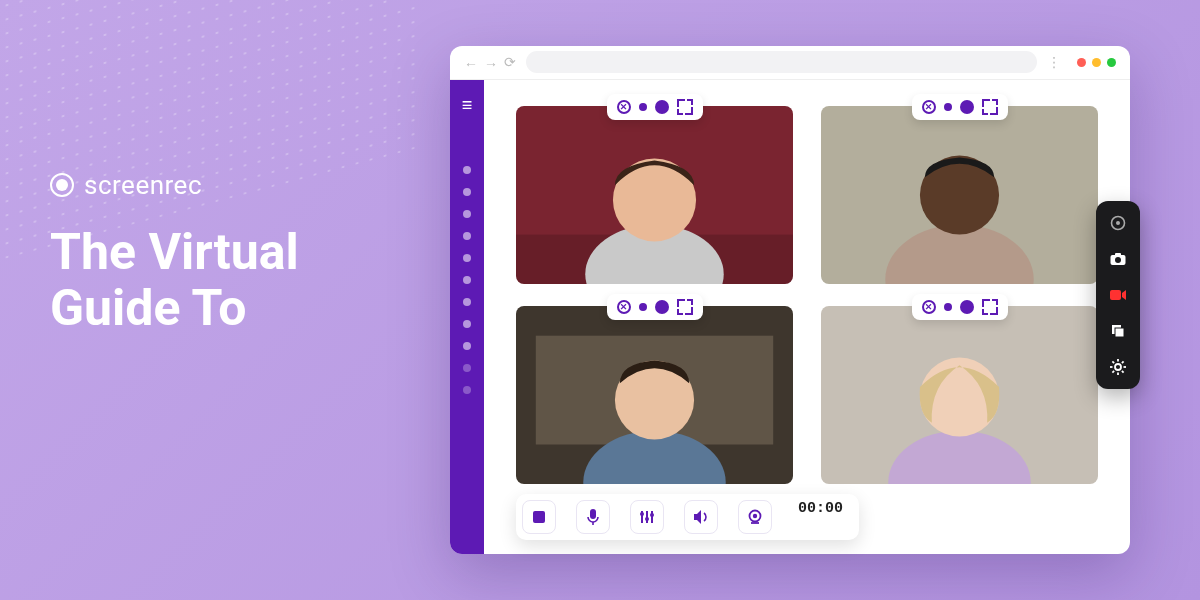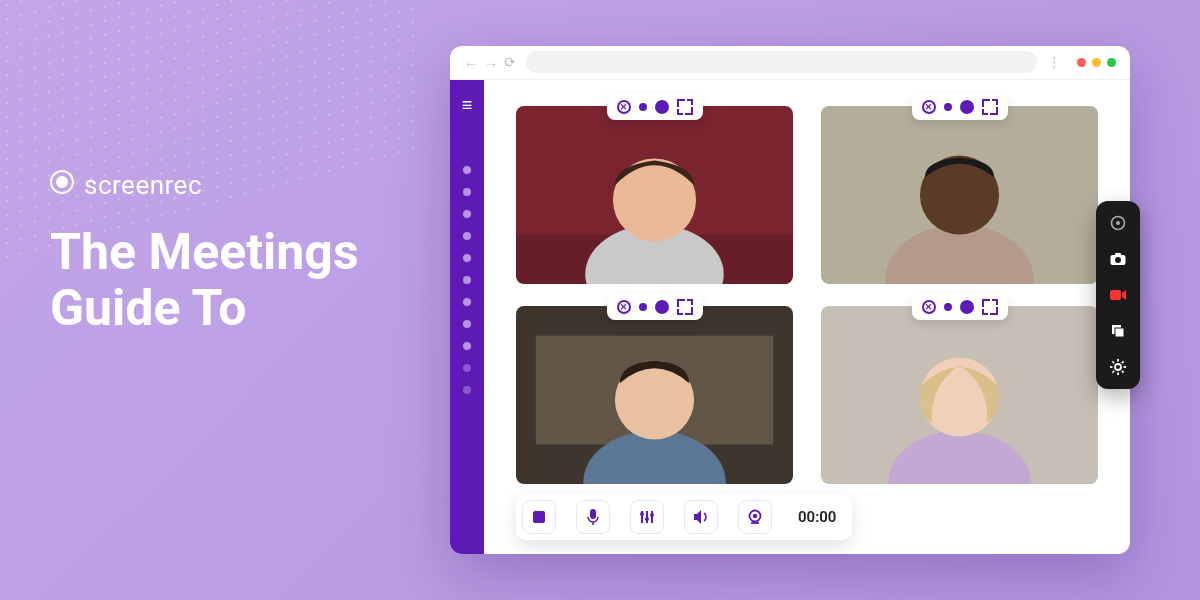--- a/index.html
+++ b/index.html
@@ -24,20 +24,21 @@
   }
 
   .left-col {
     position: absolute;
     left: 50px;
     top: 170px;
     color: #fff;
   }
   .brand {
     display: flex;
+    align-items: center;
     gap: 10px;
     margin-bottom: 24px;
   }
   .brand-logo {
     width: 24px; height: 24px;
     border: 2.5px solid #fff;
     border-radius: 50%;
     position: relative;
   }
   .brand-logo::after {
@@ -163,27 +164,27 @@
     content:"";position:absolute;width:6px;height:6px;border:2px solid #5d1ab4;
   }
   .pill .corners::before{top:0;left:0;border-right:none;border-bottom:none;}
   .pill .corners::after{bottom:0;right:0;border-left:none;border-top:none;}
   .pill .corners .c2{position:absolute;top:0;right:0;width:6px;height:6px;border:2px solid #5d1ab4;border-left:none;border-bottom:none;}
   .pill .corners .c3{position:absolute;bottom:0;left:0;width:6px;height:6px;border:2px solid #5d1ab4;border-right:none;border-top:none;}
 
   .rec-toolbar {
     margin-top: 10px;
     display:flex;
-    align-items:center;
     gap:20px;
     background:#fff;
     width:max-content;
     padding:6px;
     border-radius:10px;
     box-shadow: 0 6px 18px rgba(0,0,0,0.12);
+    font-family: Liberation Mono, monospace;
   }
   .rec-btn {
     width:34px;height:34px;border-radius:8px;
     display:flex;align-items:center;justify-content:center;
     background:#fff;
     border:1px solid #e9e5f3;
     color:#5d1ab4;
     font-size:16px;
   }
   .rec-btn.stop::after{content:"";width:12px;height:12px;background:#5d1ab4;border-radius:2px;}
@@ -218,21 +219,21 @@
 <body>
 
 <div class="dot-pattern"></div>
 
 <div class="left-col">
   <div class="brand">
     <div class="brand-logo"></div>
     <div class="brand-text">screenrec</div>
   </div>
   <div class="title">
-    <span>The Meetings</span><br>
+    <span>The Virtual</span><br>
     <span>Guide To</span><br>
   </div>
 </div>
 
 <div class="browser">
 
   <div class="chrome-bar">
     <div class="nav-icons">
       <span>←</span>
       <span>→</span>

